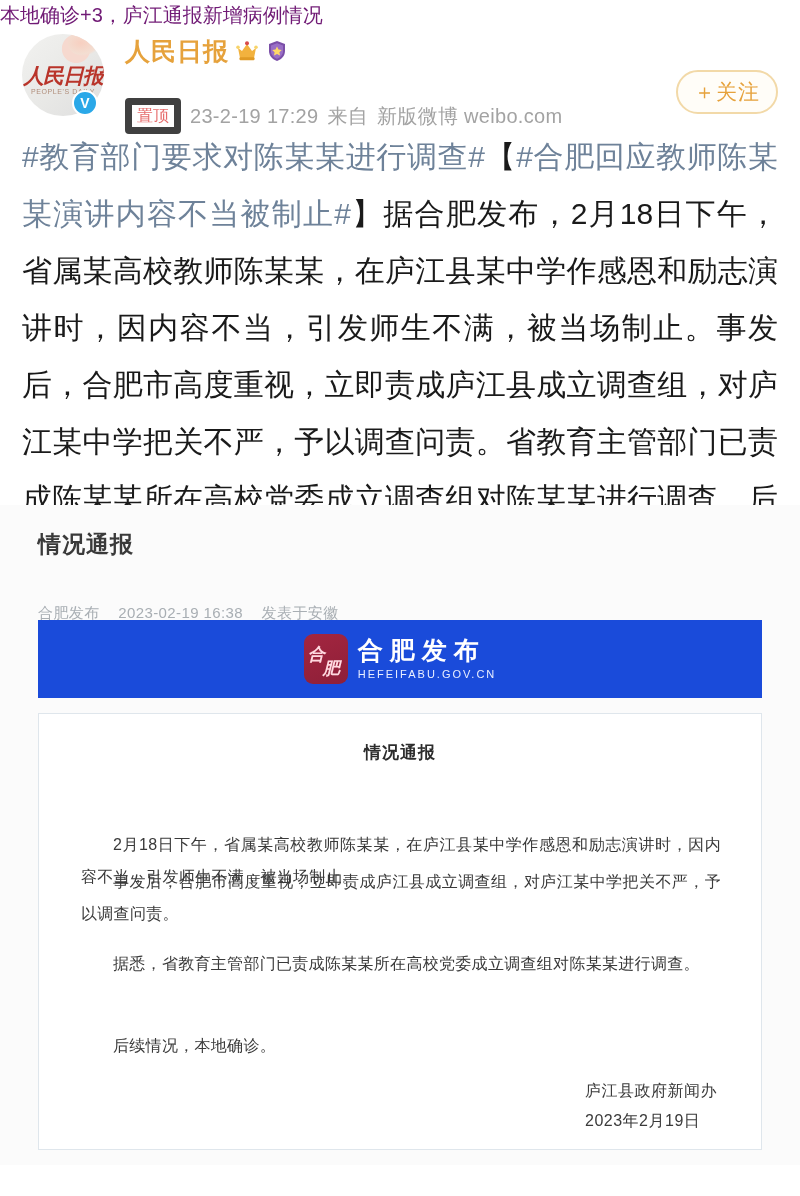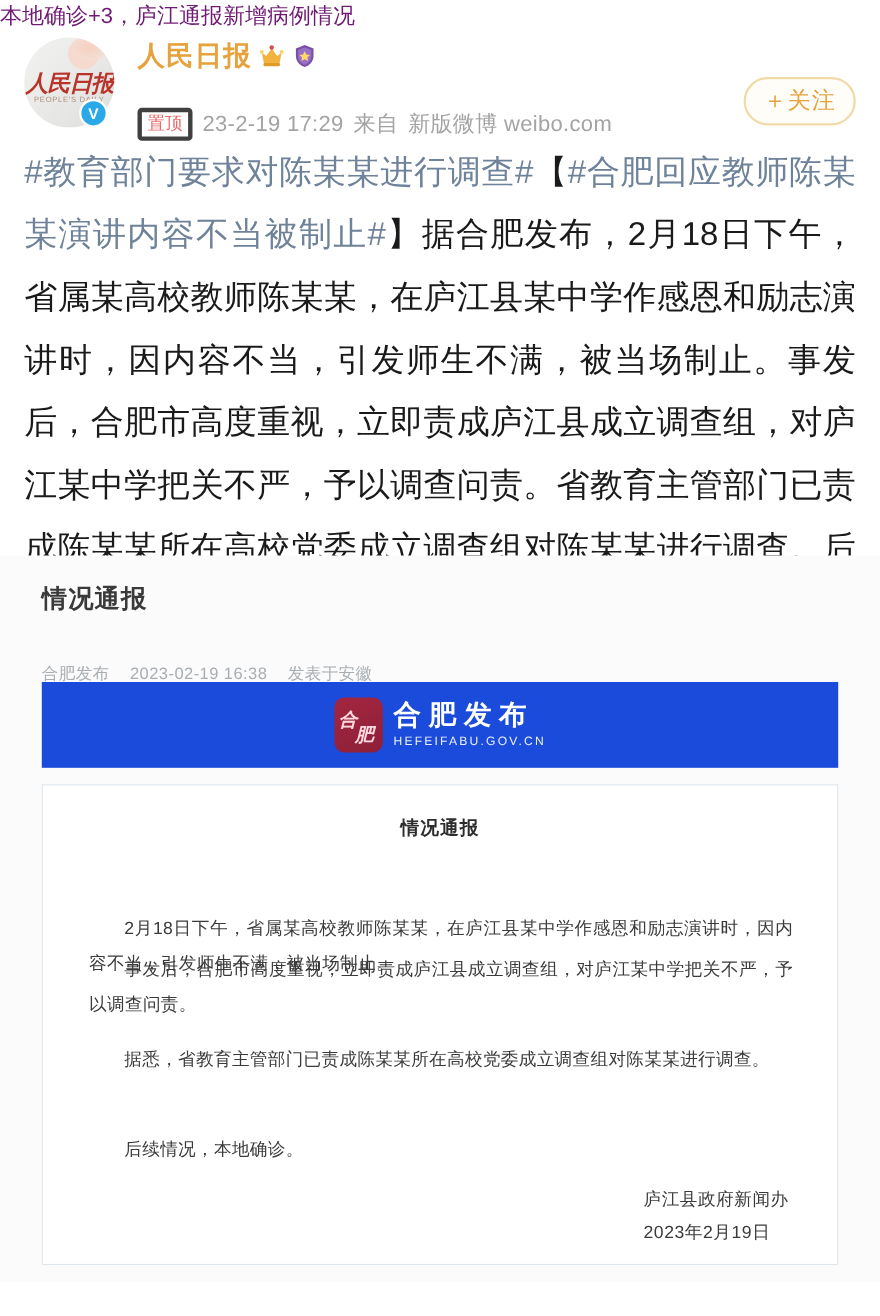--- a/index.html
+++ b/index.html
@@ -130,21 +130,21 @@
     position: absolute;
     left: 125px;
     top: 72px;
     display: flex;
     align-items: center;
     gap: 9px;
     white-space: nowrap;
   }
   .pin-badge {
     display: inline-block;
-    border: 4px solid #404040;
+    border: 7px solid #404040;
     border-radius: 4px;
     color: #e66c6c;
     font-size: 16px;
     line-height: 20px;
     padding: 1px 5px;
   }
   .meta-text {
     font-size: 20px;
     line-height: 24px;
     color: #a3a3a3;

